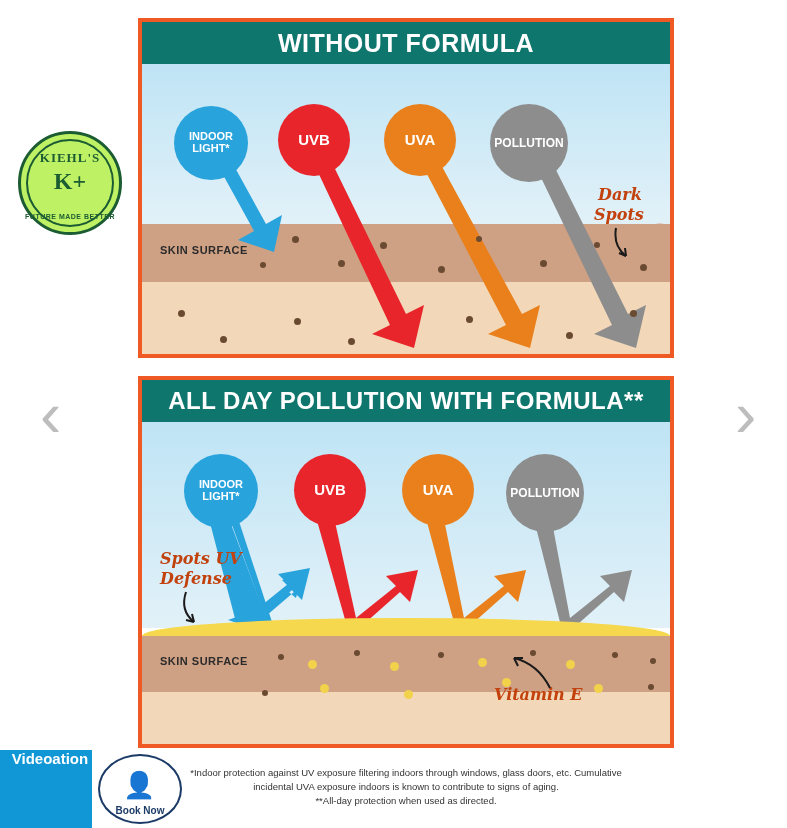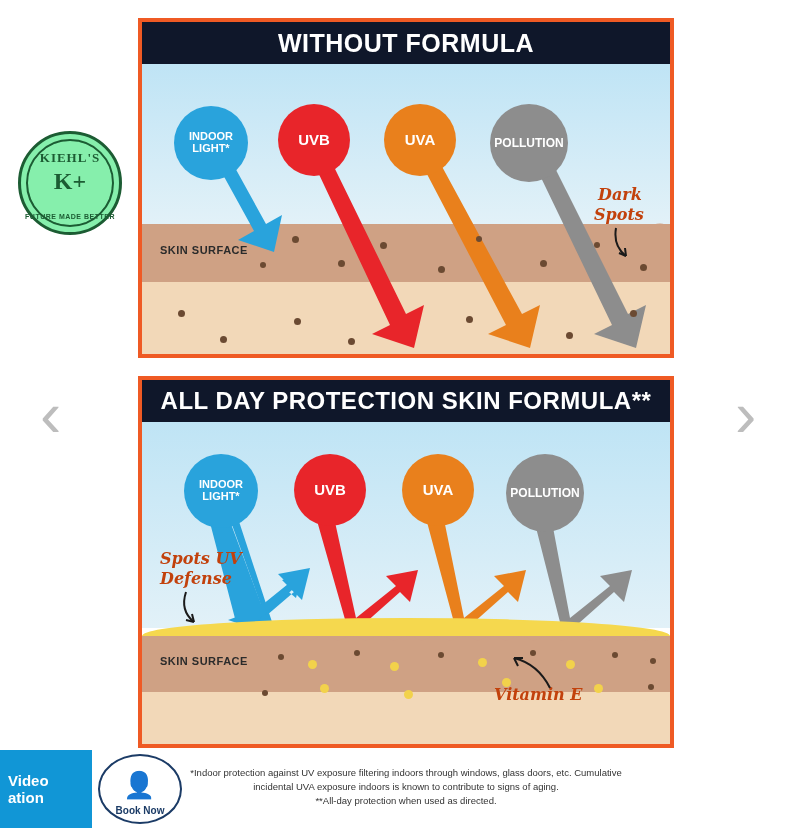--- a/index.html
+++ b/index.html
@@ -13,21 +13,21 @@
     position:absolute;color:#bdbdbd;font-size:64px;line-height:1;
     font-family:"Liberation Sans", sans-serif;font-weight:300;
     user-select:none;cursor:pointer;
   }
   .arrow.left{left:40px;top:382px;}
   .arrow.right{left:735px;top:382px;}
 
   
   .seal{
     position:absolute;left:18px;top:131px;width:104px;height:104px;
-    border-radius:50%;background:#86efac;border:3px solid #1c5c33;
+    border-radius:50%;background:#bef264;border:3px solid #1c5c33;
     box-sizing:border-box;
   }
   .seal .inner{
     position:absolute;left:5px;top:5px;right:5px;bottom:5px;border-radius:50%;
     border:2px solid #1c5c33;box-sizing:border-box;
   }
   .seal .brand{
     position:absolute;top:16px;left:0;width:100%;text-align:center;
     color:#1c5c33;font-size:13px;font-weight:bold;letter-spacing:1px;
     font-family:"Liberation Serif", serif;
@@ -49,21 +49,21 @@
 
   
   .panel{
     position:absolute;border:4px solid #ef5a24;box-sizing:border-box;
     background:#ffffff;
   }
   #panel-top{left:138px;top:18px;width:536px;height:340px;}
   #panel-bottom{left:138px;top:376px;width:536px;height:372px;}
 
   .panel-title{
-    height:42px;background:#0f172a;color:#ffffff;
+    height:42px;background:#0f766e;color:#ffffff;
     display:flex;align-items:center;justify-content:center;
     font-size:25px;font-weight:bold;letter-spacing:.5px;
     font-family:"Liberation Sans", sans-serif;
   }
   #panel-bottom .panel-title{font-size:24px;}
 
   .scene{position:relative;width:100%;height:calc(100% - 42px);overflow:hidden;}
   .sky{position:absolute;left:0;right:0;top:0;background:linear-gradient(#bfe4f5,#e2f1f8);}
   .derm{position:absolute;left:0;right:0;background:#f2d8b8;}
   .epi{position:absolute;left:0;right:0;background:#cfa184;}
@@ -115,21 +115,21 @@
   
   .footnote{
     position:absolute;left:150px;top:766px;width:512px;text-align:center;
     font-size:9.5px;color:#333;line-height:1.45;
   }
 
   
   .video-badge{
     position:absolute;left:0;top:750px;width:92px;height:78px;
     background:#1196d6;color:#fff;font-weight:bold;font-size:15px;
-    display:flex;flex-direction:column;align-items:flex-start;
+    display:flex;flex-direction:row;align-items:flex-start;
     justify-content:center;padding-left:8px;box-sizing:border-box;
   }
   .book-now{
     position:absolute;left:98px;top:754px;width:84px;height:70px;
     border-radius:50%;background:#fff;border:2px solid #1b3b66;box-sizing:border-box;
     overflow:hidden;
   }
   .book-now .bn-label{
     position:absolute;left:0;bottom:6px;width:100%;text-align:center;
     font-size:10px;font-weight:bold;color:#1b3b66;
@@ -203,21 +203,21 @@
     <div class="hand" style="left:456px;top:122px;">Dark</div>
     <div class="hand" style="left:452px;top:142px;">Spots</div>
     <svg style="position:absolute;left:470px;top:162px;" width="40" height="36">
       <path d="M4,2 C2,14 6,24 14,30" stroke="#1a1a1a" stroke-width="2" fill="none"></path>
       <path d="M14,30 L7,27 M14,30 L13,22" stroke="#1a1a1a" stroke-width="2" fill="none"></path>
     </svg>
   </div>
 </div>
 
 <div class="panel" id="panel-bottom">
-  <div class="panel-title">ALL DAY PROTECTION SKIN FORMULA**</div>
+  <div class="panel-title">ALL DAY POLLUTION WITH FORMULA**</div>
   <div class="scene">
     <div class="sky"></div>
     <div class="epi"></div>
     <div class="derm"></div>
 
     <svg style="position:absolute;left:0;top:0;" width="528" height="326">
 
       <path d="M76,64 L120,186 L86,198 L110,206 L152,170 L140,158 L160,152 L154,176 L142,166 L104,200 L132,206 L88,72 Z" fill="#29a3dc"></path>
       <path d="M74,62 L122,190 L104,196 L146,162 L136,152 L168,146 L160,178 L150,168 L112,202 L96,208 L60,70 Z" fill="#29a3dc"></path>
 

